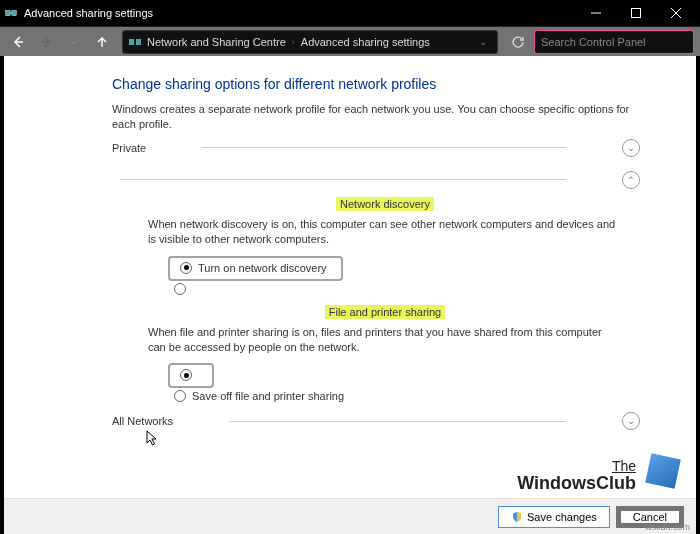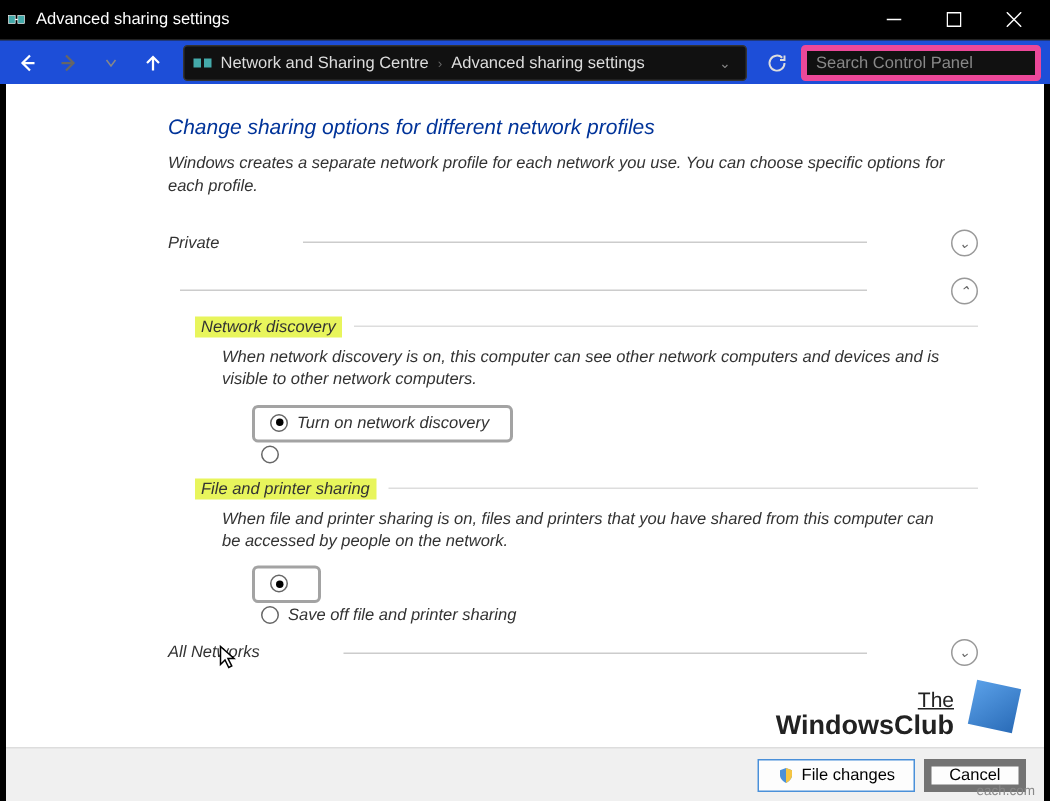--- a/index.html
+++ b/index.html
@@ -5,45 +5,45 @@
     * { margin: 0; padding: 0; box-sizing: border-box; font-family: 'Segoe UI', Tahoma, sans-serif; }
     body { width: 700px; height: 534px; background: #000; overflow: hidden; position: relative; }
     
     .title-bar { height: 26px; background: #000; display: flex; align-items: center; padding: 0 4px; color: #fff; font-size: 11px; }
     .title-bar-icon { width: 14px; height: 14px; margin-right: 6px; display: flex; align-items: center; justify-content: center; }
     .title-bar-text { flex: 1; }
     .win-controls { display: flex; }
     .win-btn { width: 40px; height: 26px; display: flex; align-items: center; justify-content: center; color: #fff; }
     .win-btn svg { width: 10px; height: 10px; }
     
-    .nav-bar { height: 30px; background: #1d4ed8; display: flex; align-items: center; padding: 0 6px; gap: 4px; border-top: 1px solid #222; }
+    .nav-bar { height: 30px; background: #737373; display: flex; align-items: center; padding: 0 6px; gap: 4px; border-top: 1px solid #222; }
     .nav-btn { width: 24px; height: 24px; display: flex; align-items: center; justify-content: center; color: #888; }
     .nav-btn.active { color: #fff; }
     .breadcrumb { flex: 1; display: flex; align-items: center; background: #111; border: 1px solid #333; border-radius: 3px; height: 24px; padding: 0 4px; font-size: 11px; color: #ddd; margin: 0 4px; }
     .bc-icon { width: 16px; height: 16px; margin-right: 4px; display: flex; align-items: center; justify-content: center; }
     .bc-sep { margin: 0 6px; color: #666; font-size: 9px; }
     .bc-chev { margin-left: auto; color: #888; font-size: 9px; padding: 0 6px; }
     .refresh-btn { width: 24px; height: 24px; display: flex; align-items: center; justify-content: center; color: #ddd; }
-    .search-box { width: 160px; height: 24px; background: #111; border: 4px solid #ec4899; border-radius: 3px; display: flex; align-items: center; padding: 0 6px; color: #888; font-size: 11px; }
+    .search-box { width: 160px; height: 24px; background: #111; border: 1px solid #ec4899; border-radius: 3px; display: flex; align-items: center; padding: 0 6px; color: #888; font-size: 11px; }
     
     .content-area { position: absolute; top: 56px; bottom: 0; left: 4px; right: 4px; background: #fff; }
-    .inner-content { padding: 20px 24px 20px 108px; height: calc(100% - 40px); overflow: hidden; font-style: italic; }
+    .inner-content { padding: 20px 36px 20px 108px; height: calc(100% - 40px); overflow: hidden; }
     
     .page-title { color: #003399; font-size: 14px; font-weight: 400; margin-bottom: 10px; }
-    .page-desc { font-size: 11px; color: #333; margin-bottom: 20px; line-height: 1.4; max-width: 520px; }
+    .page-desc { font-size: 11px; color: #333; margin-bottom: 6px; line-height: 1.4; max-width: 520px; }
     
     .section-header { display: flex; align-items: center; margin-bottom: 4px; padding-right: 20px; gap: 48px; }
     .section-header-text { font-size: 11px; color: #333; }
     .section-line { flex: 1; height: 1px; background: #ccc; margin: 0 8px; }
     .expand-btn { width: 18px; height: 18px; border: 1px solid #999; border-radius: 50%; display: flex; align-items: center; justify-content: center; font-size: 9px; color: #666; }
     .spacer-sm { height: 10px; }
     
     .group-title { font-size: 11px; color: #333; margin: 8px 0 4px 18px; display: inline-block; }
     .hl { background: #e8f55c; padding: 1px 4px; }
-    .group-title-wrap { display: flex; align-items: center; margin: 8px 20px 6px 18px; }
+    .group-title-wrap { display: flex; align-items: center; margin: 8px 20px 6px 18px; flex-direction: column; }
     .group-title-wrap .group-title { margin: 0; }
     .gline { flex: 1; height: 1px; background: #ddd; margin-left: 8px; }
     
     .group-desc { font-size: 11px; color: #333; margin: 0 40px 8px 36px; line-height: 1.4; }
     
     .radio-group { margin-left: 56px; margin-bottom: 8px; }
     .radio-opt { display: flex; align-items: center; font-size: 11px; color: #333; padding: 2px 6px; margin-bottom: 1px; }
     .radio-circle { width: 12px; height: 12px; border: 1px solid #666; border-radius: 50%; margin-right: 6px; display: flex; align-items: center; justify-content: center; flex-shrink: 0; }
     .radio-circle.checked::after { content: ''; width: 5px; height: 5px; background: #000; border-radius: 50%; }
     .highlight-box { border: 2px solid #a3a3a3; border-radius: 4px; display: inline-flex; padding: 2px 8px 2px 4px; }
@@ -202,25 +202,25 @@
     <span class="the">The</span><br>
     <span>WindowsClub</span>
   </div>
 
   <div class="footer-bar">
     <button class="footer-btn primary">
       <svg class="shield-icon" viewBox="0 0 12 12">
           <path d="M6 1 L10 2.5 L10 6 C10 9 6 11 6 11 C6 11 2 9 2 6 L2 2.5 Z" fill="#4a90d9"></path>
           <path d="M6 1 L10 2.5 L10 6 C10 9 6 11 6 11 Z" fill="#f5c542"></path>
         </svg>
-      <span>File changes</span>
+      <span>Save changes</span>
     </button>
     <button class="footer-btn">
       <span>Cancel</span>
     </button>
   </div>
 
-  <div class="url-wm">each.com</div>
+  <div class="url-wm">wsxdn.com</div>
 </div>
 
 <svg class="cursor" viewBox="0 0 14 18">
     <path d="M1 1 L1 13 L4 10 L6.5 15 L8.5 14 L6 9 L10 9 Z" fill="#fff" stroke="#000" stroke-width="1"></path>
   </svg>
 
 </body></html>

